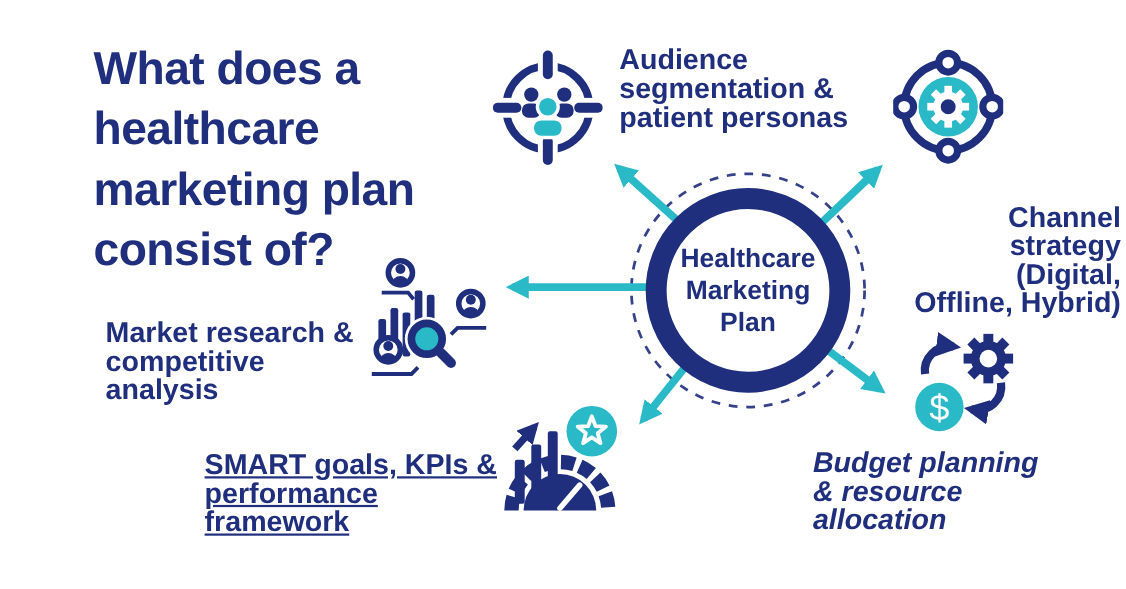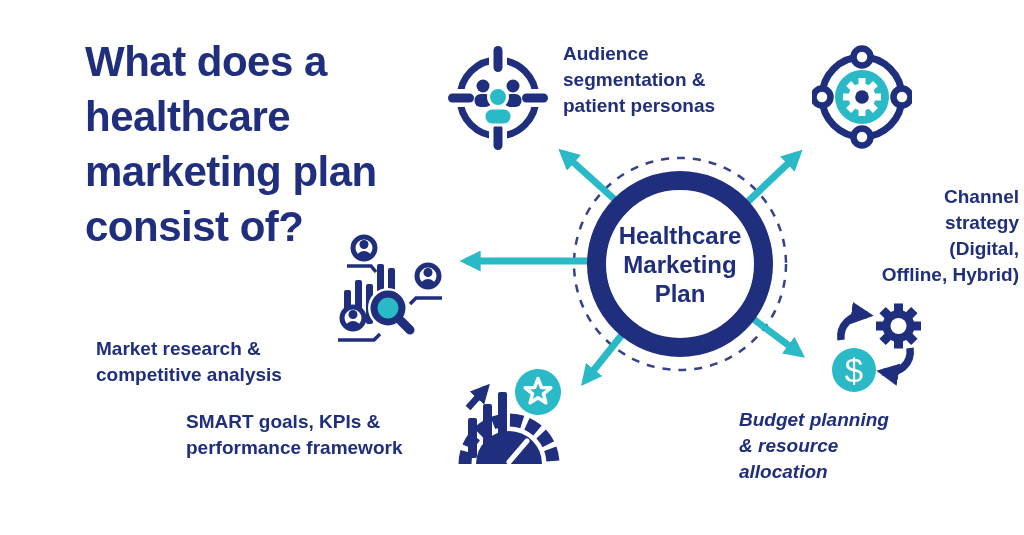--- a/index.html
+++ b/index.html
@@ -8,28 +8,28 @@
 
   .abs { position: absolute; }
 
   .title {
     left: 58px; top: 34px; width: 400px;
     font-size: 42px; line-height: 55px; font-weight: 800;
     letter-spacing: -0.5px; white-space: pre-line; z-index: 3; margin-left: 27px;
   }
 
   .item-label {
-    font-size: 19px; line-height: 26px; font-weight: 700;
+    font-size: 26px; line-height: 26px; font-weight: 700;
     white-space: pre-line; z-index: 3;
   }
   .label-audience { left: 563px; top: 41px;  width: 210px; }
   .label-channel  { left: 814px; top: 184px; width: 205px; text-align: right; }
   .label-budget   { left: 739px; top: 407px; width: 210px; font-style: italic; }
-  .label-smart    { left: 186px; top: 409px; width: 290px; }
-  .label-market   { left: 96px;  top: 289px; width: 250px; margin-top: 47px; }
+  .label-smart    { left: 186px; top: 409px; width: 290px; text-decoration: underline; }
+  .label-market   { left: 96px;  top: 289px; width: 250px; }
 
   .hub-overlay { left: 0; top: 0; width: 1024px; height: 535px; z-index: 1; pointer-events: none; }
 
   .hub-ring {
     left: 587px; top: 171px; width: 186px; height: 186px;
     border: 19px solid #1f2e7d; border-radius: 50%; background: #ffffff;
     display: flex; align-items: center; justify-content: center; z-index: 2;
   }
   .hub-label {
     font-size: 24px; line-height: 29px; font-weight: 800;

